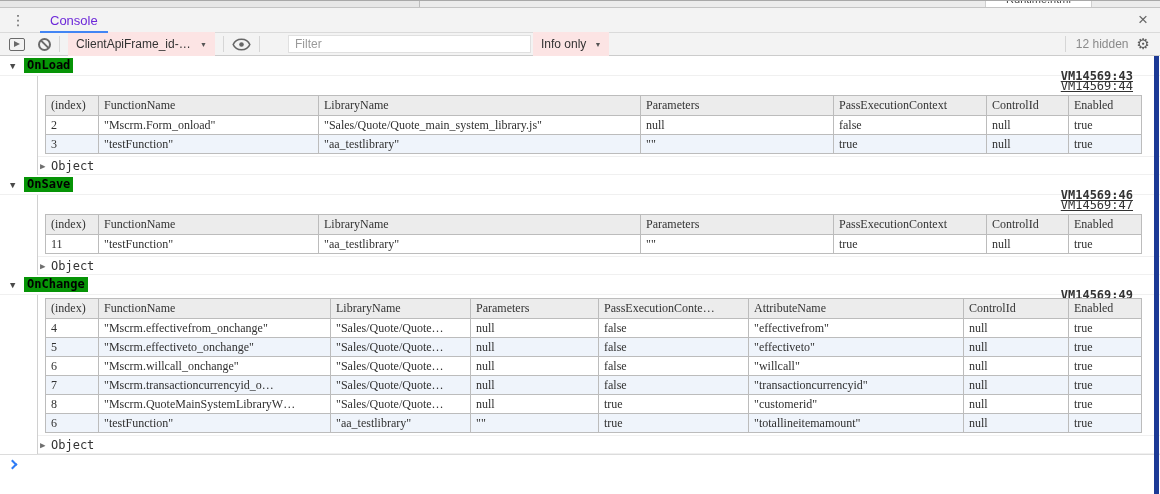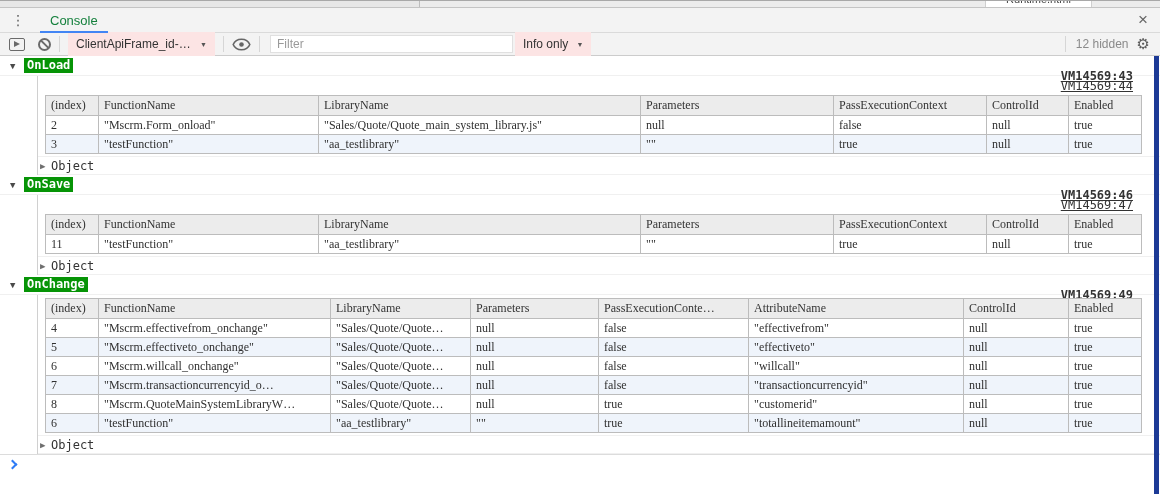--- a/index.html
+++ b/index.html
@@ -17,21 +17,21 @@
   .strip-left{position:absolute;left:0;top:0;width:420px;height:8px;background:#e7e7e7;
     border-right:1px solid #bdbdbd;}
   .bg-tab{position:absolute;left:985px;top:-12px;width:107px;height:20px;background:#fff;
     border:1px solid #cfcfcf;border-bottom:none;font-size:11px;color:#444;text-align:center;
     line-height:19px;white-space:nowrap;overflow:hidden;}
 
   
   .tabbar{height:25px;background:#f3f3f3;display:flex;align-items:center;border-bottom:1px solid #dadada;}
   .kebab{margin-left:10px;width:16px;text-align:center;font-size:14px;color:#5f5f5f;cursor:pointer;line-height:25px;}
   .tab{position:relative;height:100%;display:flex;align-items:center;padding:0 10px;margin-left:14px;
-    font-size:13px;color:#15803d;}
+    font-size:13px;color:#6d28d9;}
   .tab.active::after{content:"";position:absolute;left:0;right:0;bottom:-1px;height:2px;background:var(--accent);}
   .flex-spacer{flex:1;}
   .close{margin-right:12px;font-size:17px;color:#666;cursor:pointer;line-height:22px;}
 
   
   .toolbar{height:23px;background:#f3f3f3;border-bottom:1px solid #ccc;display:flex;align-items:center;}
   .vdiv{width:1px;height:16px;background:#d6d6d6;margin:0 8px;flex:none;}
   .icon-sidebar{flex:none;margin-left:9px;width:16px;height:13px;border:1px solid #6a6a6a;border-radius:2px;
     position:relative;display:inline-block;}
   .icon-sidebar i{position:absolute;left:4px;top:2.5px;width:0;height:0;
@@ -40,33 +40,33 @@
     position:relative;display:inline-block;}
   .icon-block::after{content:"";position:absolute;left:3.5px;top:-1px;width:2px;height:11px;
     background:#6a6a6a;transform:rotate(-45deg);}
   .pill{height:24px;display:flex;align-items:center;padding:0 8px;background:var(--pill);
     font-size:12px;color:#333;white-space:nowrap;cursor:pointer;flex:none;}
   .pill .caret{font-size:7px;color:#555;margin-left:8px;}
   .pill.ctx{width:147px;}
   .pill.ctx .lbl{overflow:hidden;text-overflow:ellipsis;white-space:nowrap;flex:1;}
   .icon-eye{flex:none;display:inline-flex;align-items:center;}
   .filter{flex:none;width:243px;height:18px;border:1px solid #e0e0e0;background:#fff;
-    font-size:12px;color:#333;padding:0 6px;margin-left:2px;outline:none;}
+    font-size:12px;color:#333;padding:0 6px;margin-left:20px;outline:none;}
   .filter::placeholder{color:#9a9a9a;}
   .pill.lvl{margin-left:2px;}
   .hidden-count{font-size:12px;color:#8a8a8a;margin:0 8px 0 2px;white-space:nowrap;}
   .gear{font-size:15px;color:#5c5c5c;margin-right:10px;cursor:pointer;
     font-family:"DejaVu Sans",sans-serif;line-height:23px;}
 
   
   .console{position:relative;background:#fff;font-family:"DejaVu Sans Mono",monospace;font-size:12px;}
   .msg{border-bottom:1px solid #f0f0f0;position:relative;}
   .ghdr{height:20px;display:flex;align-items:center;padding-left:10px;cursor:pointer;}
   .tri{font-size:9px;color:#4a4a4a;width:14px;flex:none;}
-  .glabel{background:var(--green);color:#ffffff;font-weight:bold;padding:1px 3px;line-height:13px;}
+  .glabel{background:var(--green);color:#000000;font-weight:bold;padding:1px 3px;line-height:13px;}
   .srclink{position:absolute;right:27px;top:13px;color:var(--link);text-decoration:underline;cursor:pointer;}
   .srclink.bold{font-weight:bold;}
   .gbody{margin-left:37px;border-left:1px solid #d0d0d0;}
   .mtable{padding:3px 0 2px 0;}
   .linkrow{height:16px;position:relative;}
   .linkrow .srclink{top:0;right:27px;}
   .twrap{margin-left:7px;}
   table.ctable{border-collapse:collapse;table-layout:fixed;font-family:Liberation Serif, serif;font-size:12px;}
   table.ctable th{background:#ececec;font-weight:normal;text-align:left;color:#333;
     border:1px solid #bcbcbc;padding:2px 5px;line-height:15px;white-space:nowrap;overflow:hidden;cursor:pointer;}

